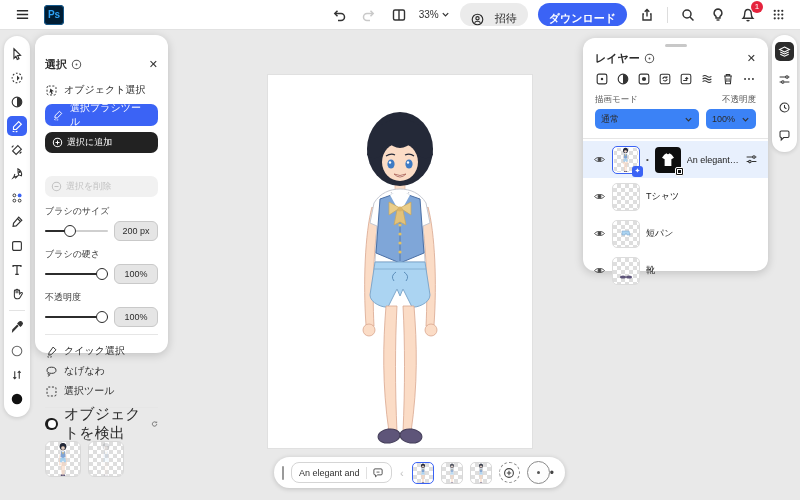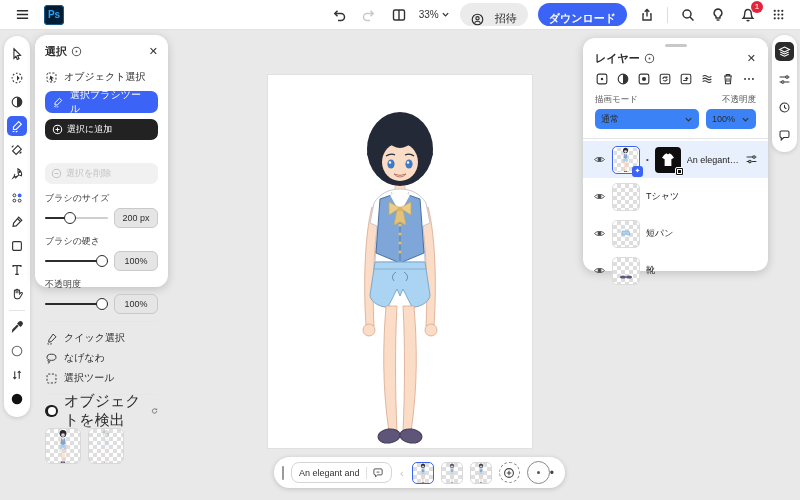--- a/index.html
+++ b/index.html
@@ -22,21 +22,21 @@
   .badge{position:absolute;top:-4px;right:-5px;min-width:12px;height:12px;border-radius:7px;background:#E5233D;color:#fff;font-size:8px;display:flex;align-items:center;justify-content:center;padding:0 2px;}
 
   
   .left-toolbar{position:absolute;left:4px;top:36px;width:26px;background:#fff;border-radius:13px;box-shadow:0 1px 4px rgba(0,0,0,.15);display:flex;flex-direction:column;align-items:center;padding:8px 0;gap:4px;z-index:20;}
   .tool{width:20px;height:20px;border-radius:5px;display:flex;align-items:center;justify-content:center;cursor:pointer;}
   .tool.active{background:#3B63F5;}
   .tool-divider{width:16px;height:1px;background:#E3E3E3;margin:2px 0;}
 
   
   .panel{position:absolute;background:#fff;border-radius:12px;box-shadow:0 2px 10px rgba(0,0,0,.18);z-index:20;}
-  .sel-panel{left:35px;top:35px;width:133px;height:252px;padding:9px 10px;}
+  .sel-panel{left:35px;top:35px;width:133px;height:318px;padding:22px 10px;}
   .panel-head{display:flex;align-items:center;gap:4px;margin-bottom:8px;}
   .panel-title{font-size:11px;font-weight:bold;}
   .panel-close{margin-left:auto;cursor:pointer;font-size:11px;color:#333;line-height:1;}
   .sel-row{display:flex;align-items:center;gap:6px;font-size:10px;height:20px;cursor:pointer;}
   .btn-brush{display:flex;align-items:center;gap:6px;background:#3B63F5;color:#fff;font-size:10px;height:22px;border-radius:7px;padding:0 7px;margin:4px 0 6px;cursor:pointer;}
   .btn-pair{display:flex;gap:23px;margin-bottom:8px;flex-direction:column;}
   .btn-dark{display:flex;align-items:center;gap:4px;background:#222;color:#fff;font-size:9px;height:21px;border-radius:7px;padding:0 7px;cursor:pointer;}
   .btn-disabled{display:flex;align-items:center;gap:4px;background:#F1F1F1;color:#C2C2C2;font-size:9px;height:21px;border-radius:7px;padding:0 6px;}
   .param-label{font-size:9px;color:#3A3A3A;margin-bottom:3px;}
   .param-row{display:flex;align-items:center;gap:6px;margin-bottom:7px;}

